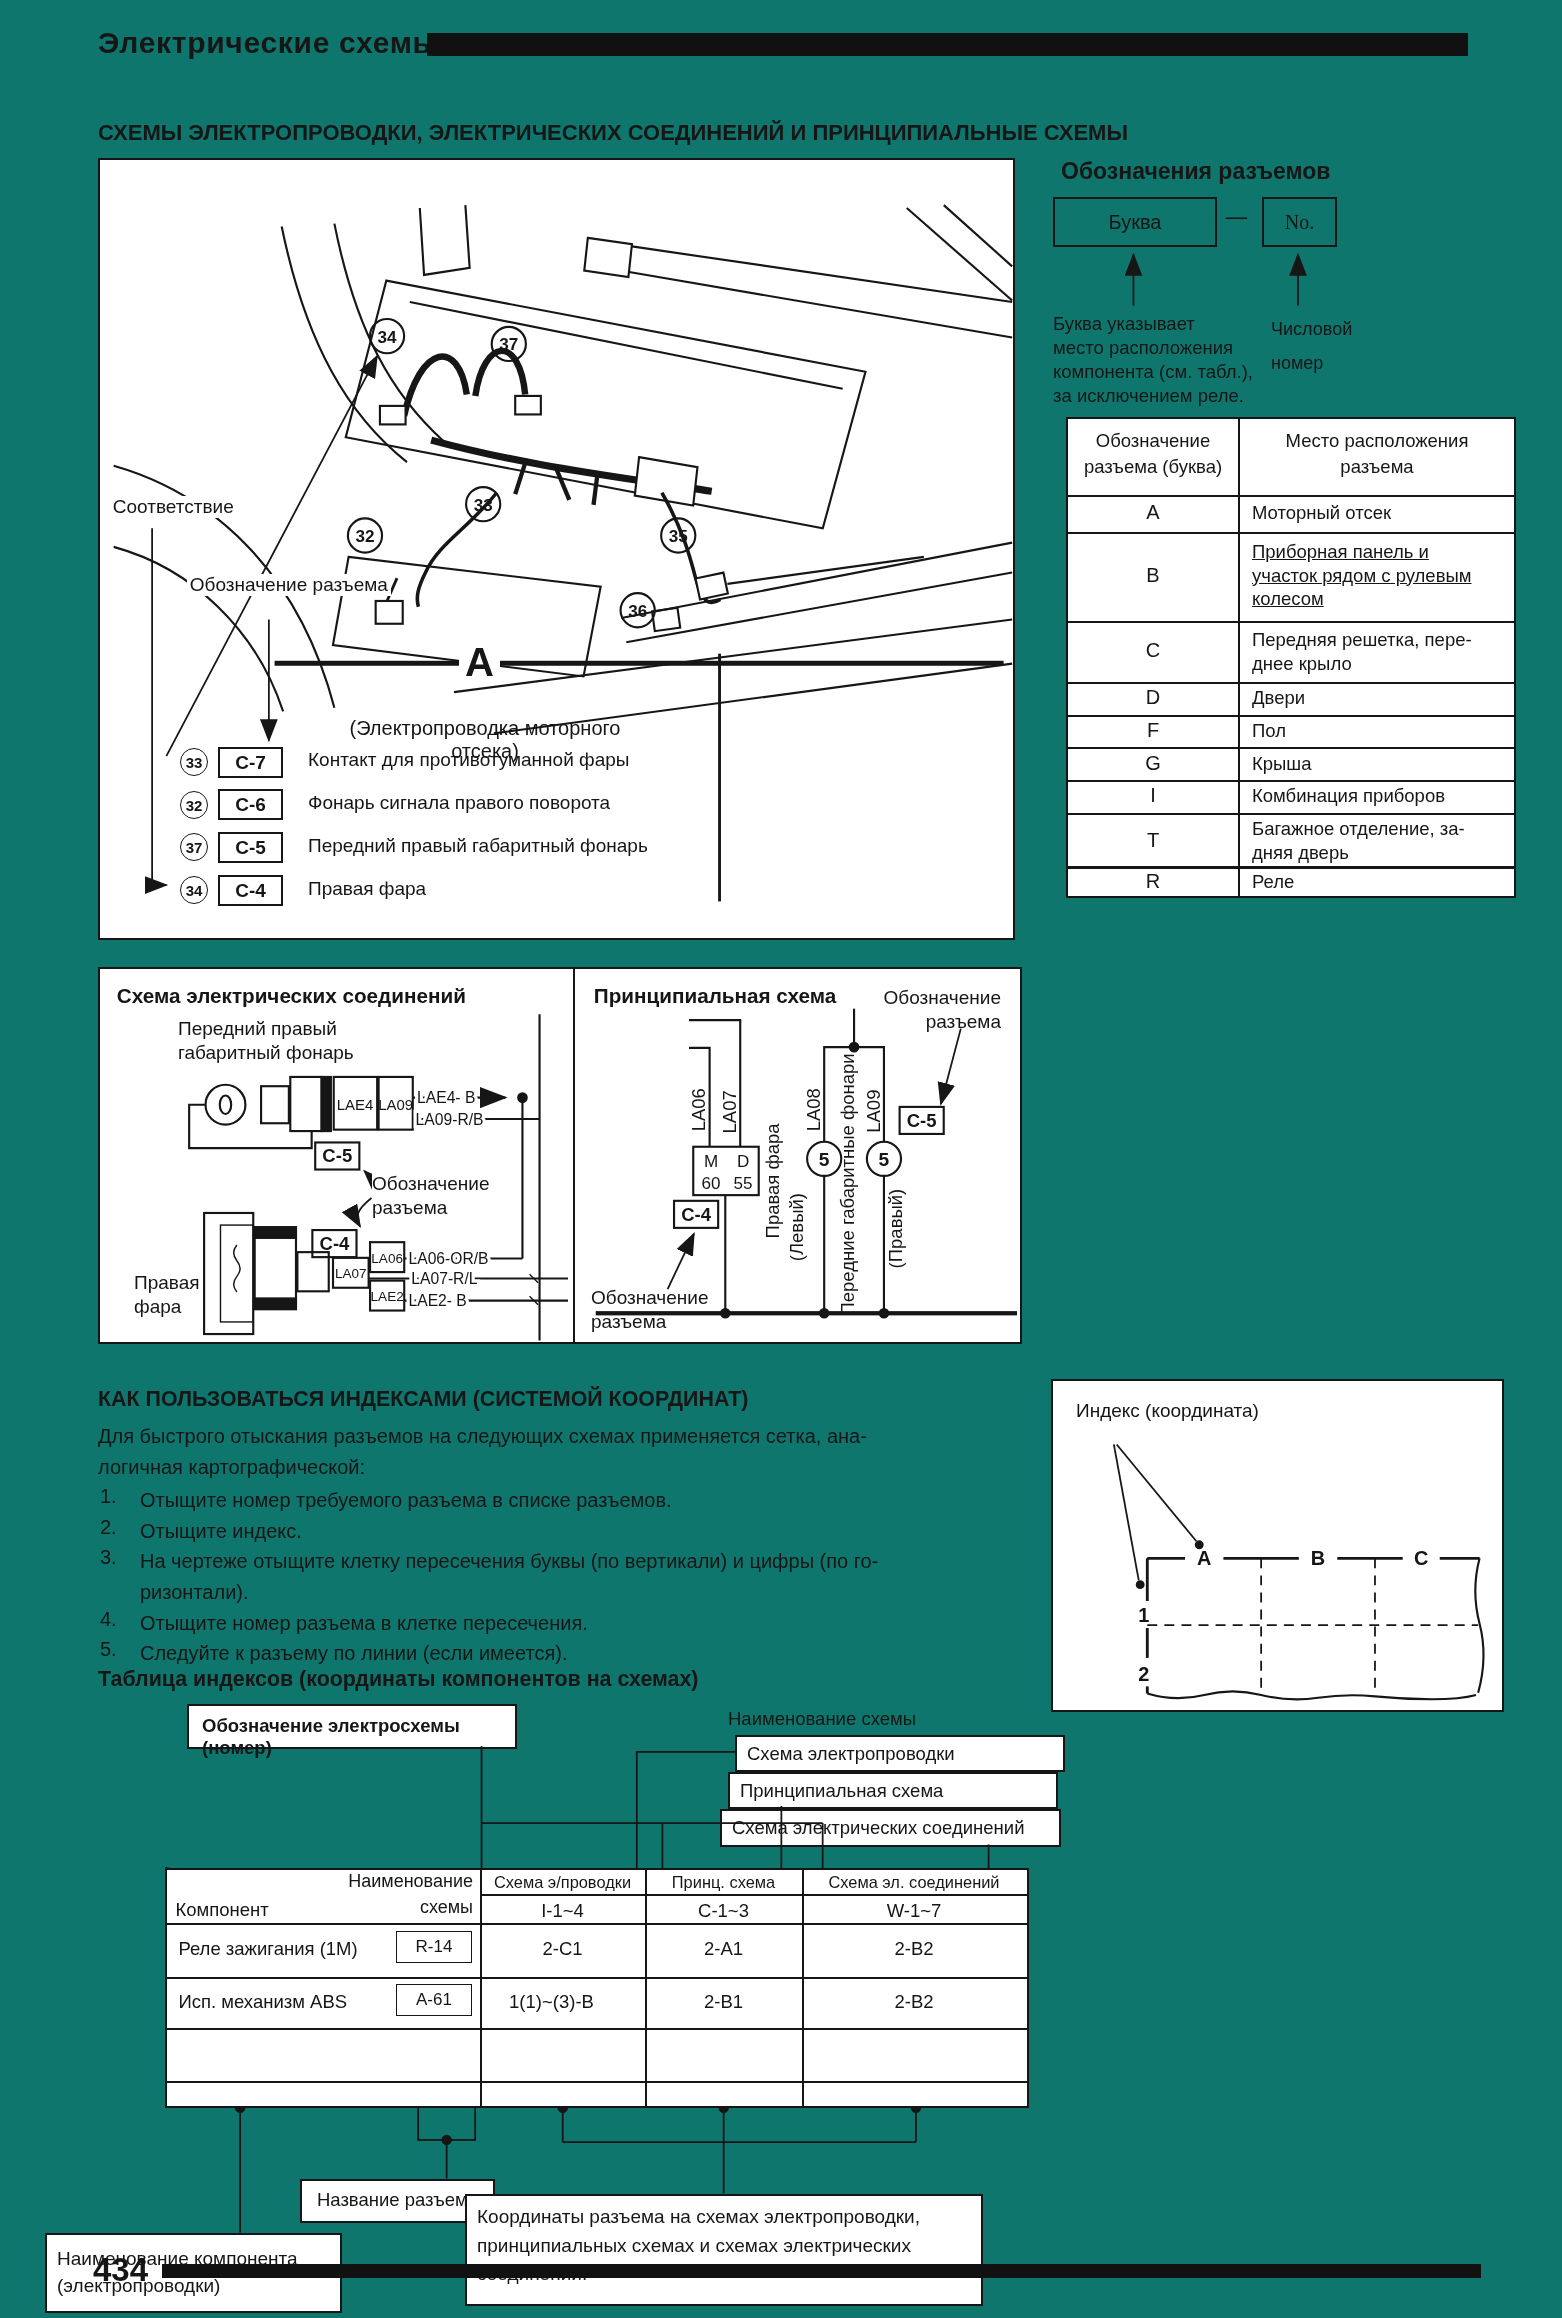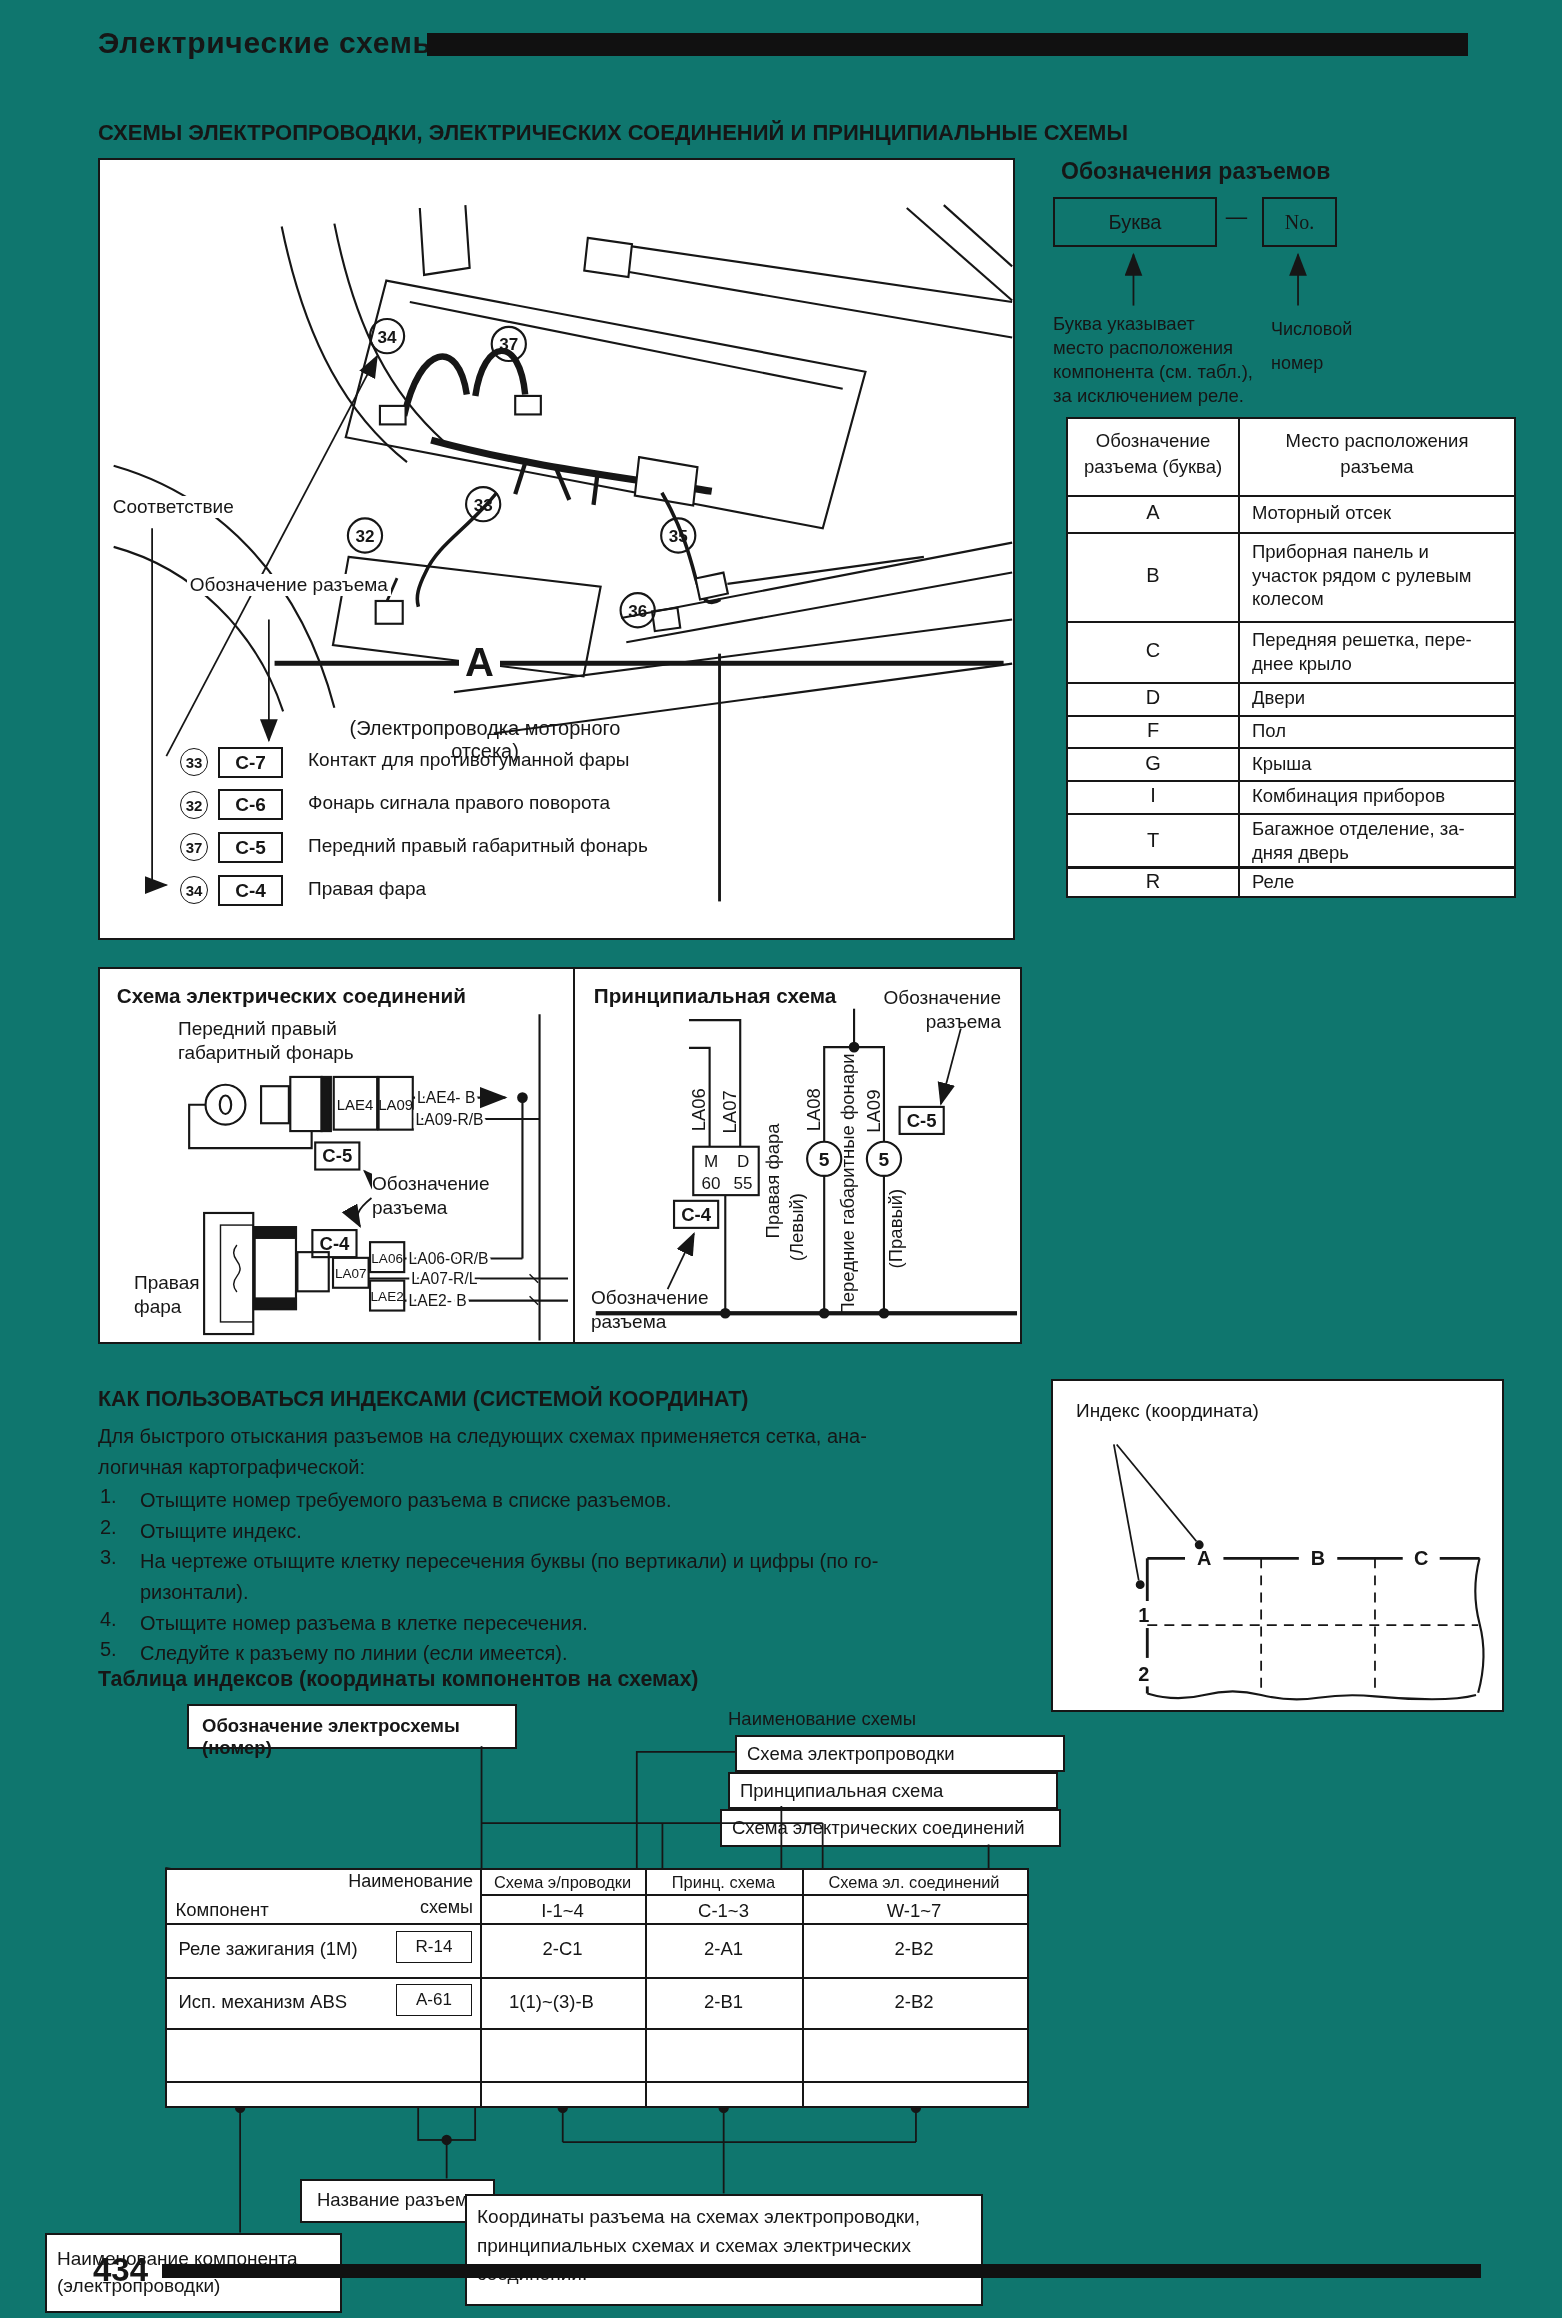--- a/index.html
+++ b/index.html
@@ -171,21 +171,21 @@
     <div class="hline" style="left:0;top:447px;width:446px;height:2.8px;"></div>
 
     <div class="abs ctr pre" style="left:0;top:8.5px;width:170px;font-size:18.5px;line-height:26px;">Обозначение
 разъема (буква)</div>
     <div class="abs ctr pre" style="left:172px;top:8.5px;width:274px;font-size:18.5px;line-height:26px;">Место расположения
 разъема</div>
 
     <div class="abs ctr" style="left:0;top:82px;width:170px;font-size:20px;">A</div>
     <div class="abs pre" style="left:184px;top:82px;font-size:18.5px;line-height:23.5px;">Моторный отсек</div>
     <div class="abs ctr" style="left:0;top:145px;width:170px;font-size:20px;">B</div>
-    <div class="abs pre" style="left:184px;top:121px;font-size:18.5px;line-height:23.5px;">Приборная панель и
+    <div class="abs pre" style="left:184px;top:121px;font-size:18.5px;line-height:23.5px;text-decoration:underline;">Приборная панель и
 участок рядом с рулевым
 колесом</div>
     <div class="abs ctr" style="left:0;top:220px;width:170px;font-size:20px;">C</div>
     <div class="abs pre" style="left:184px;top:209px;font-size:18.5px;line-height:23.5px;">Передняя решетка, пере-
 днее крыло</div>
     <div class="abs ctr" style="left:0;top:267px;width:170px;font-size:20px;">D</div>
     <div class="abs pre" style="left:184px;top:267px;font-size:18.5px;line-height:23.5px;">Двери</div>
     <div class="abs ctr" style="left:0;top:300px;width:170px;font-size:20px;">F</div>
     <div class="abs pre" style="left:184px;top:300px;font-size:18.5px;line-height:23.5px;">Пол</div>
     <div class="abs ctr" style="left:0;top:333px;width:170px;font-size:20px;">G</div>

